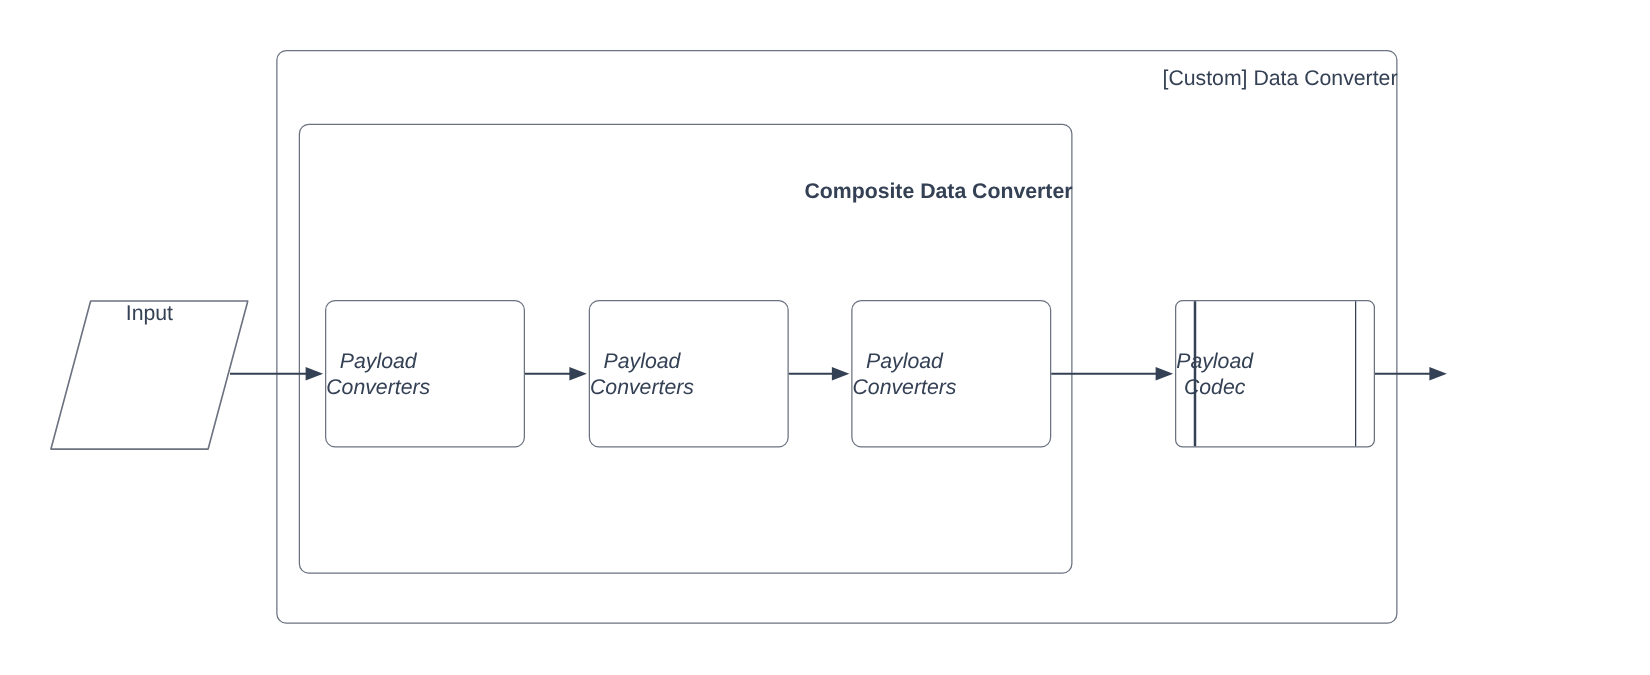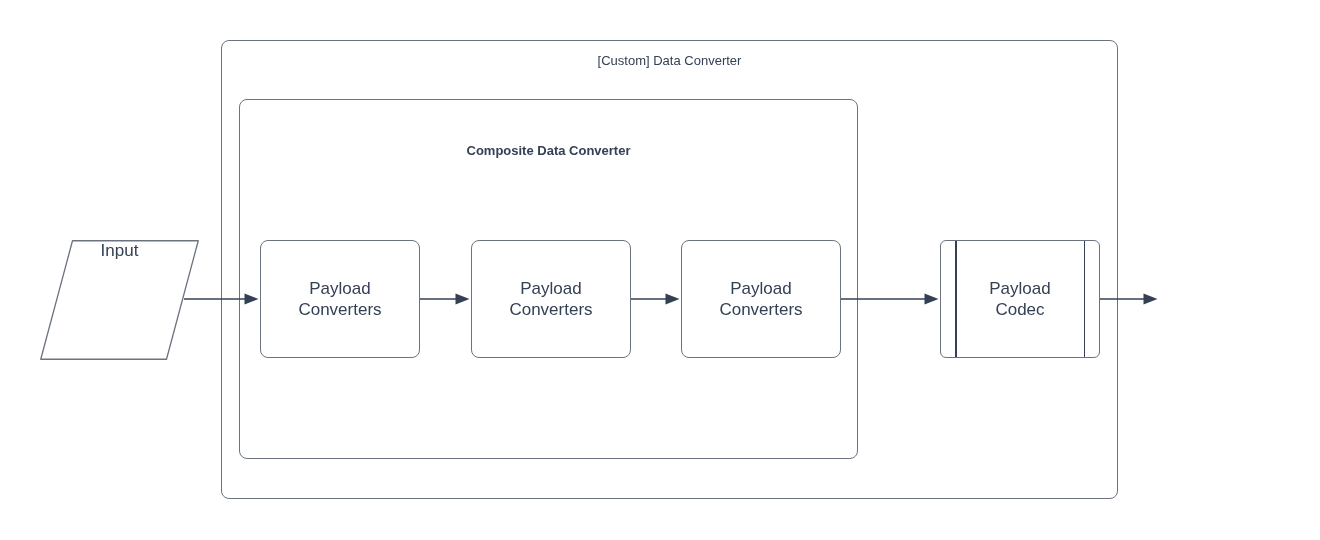--- a/index.html
+++ b/index.html
@@ -19,31 +19,32 @@
     overflow: hidden;
   }
   .node, .group, .title, .layer { position: absolute; }
   .group {
     border: 1px solid var(--shape-stroke);
     border-radius: 8px;
     background: transparent;
   }
   .title {
     color: var(--text);
-    font-size: 13px;
-    text-align: center;
+    font-size: 17px;
+    text-align: right;
     white-space: pre-line;
   }
   .box {
     border: 1px solid var(--shape-stroke);
     border-radius: 8px;
     background: #ffffff;
     display: flex;
     align-items: center;
-    justify-content: center;
+    justify-content: flex-start;
+    font-style: italic;
   }
   .label {
     color: var(--text);
     font-size: 17px;
     line-height: 21px;
     text-align: center;
     white-space: pre-line;
   }
   .codec-bar {
     position: absolute;

